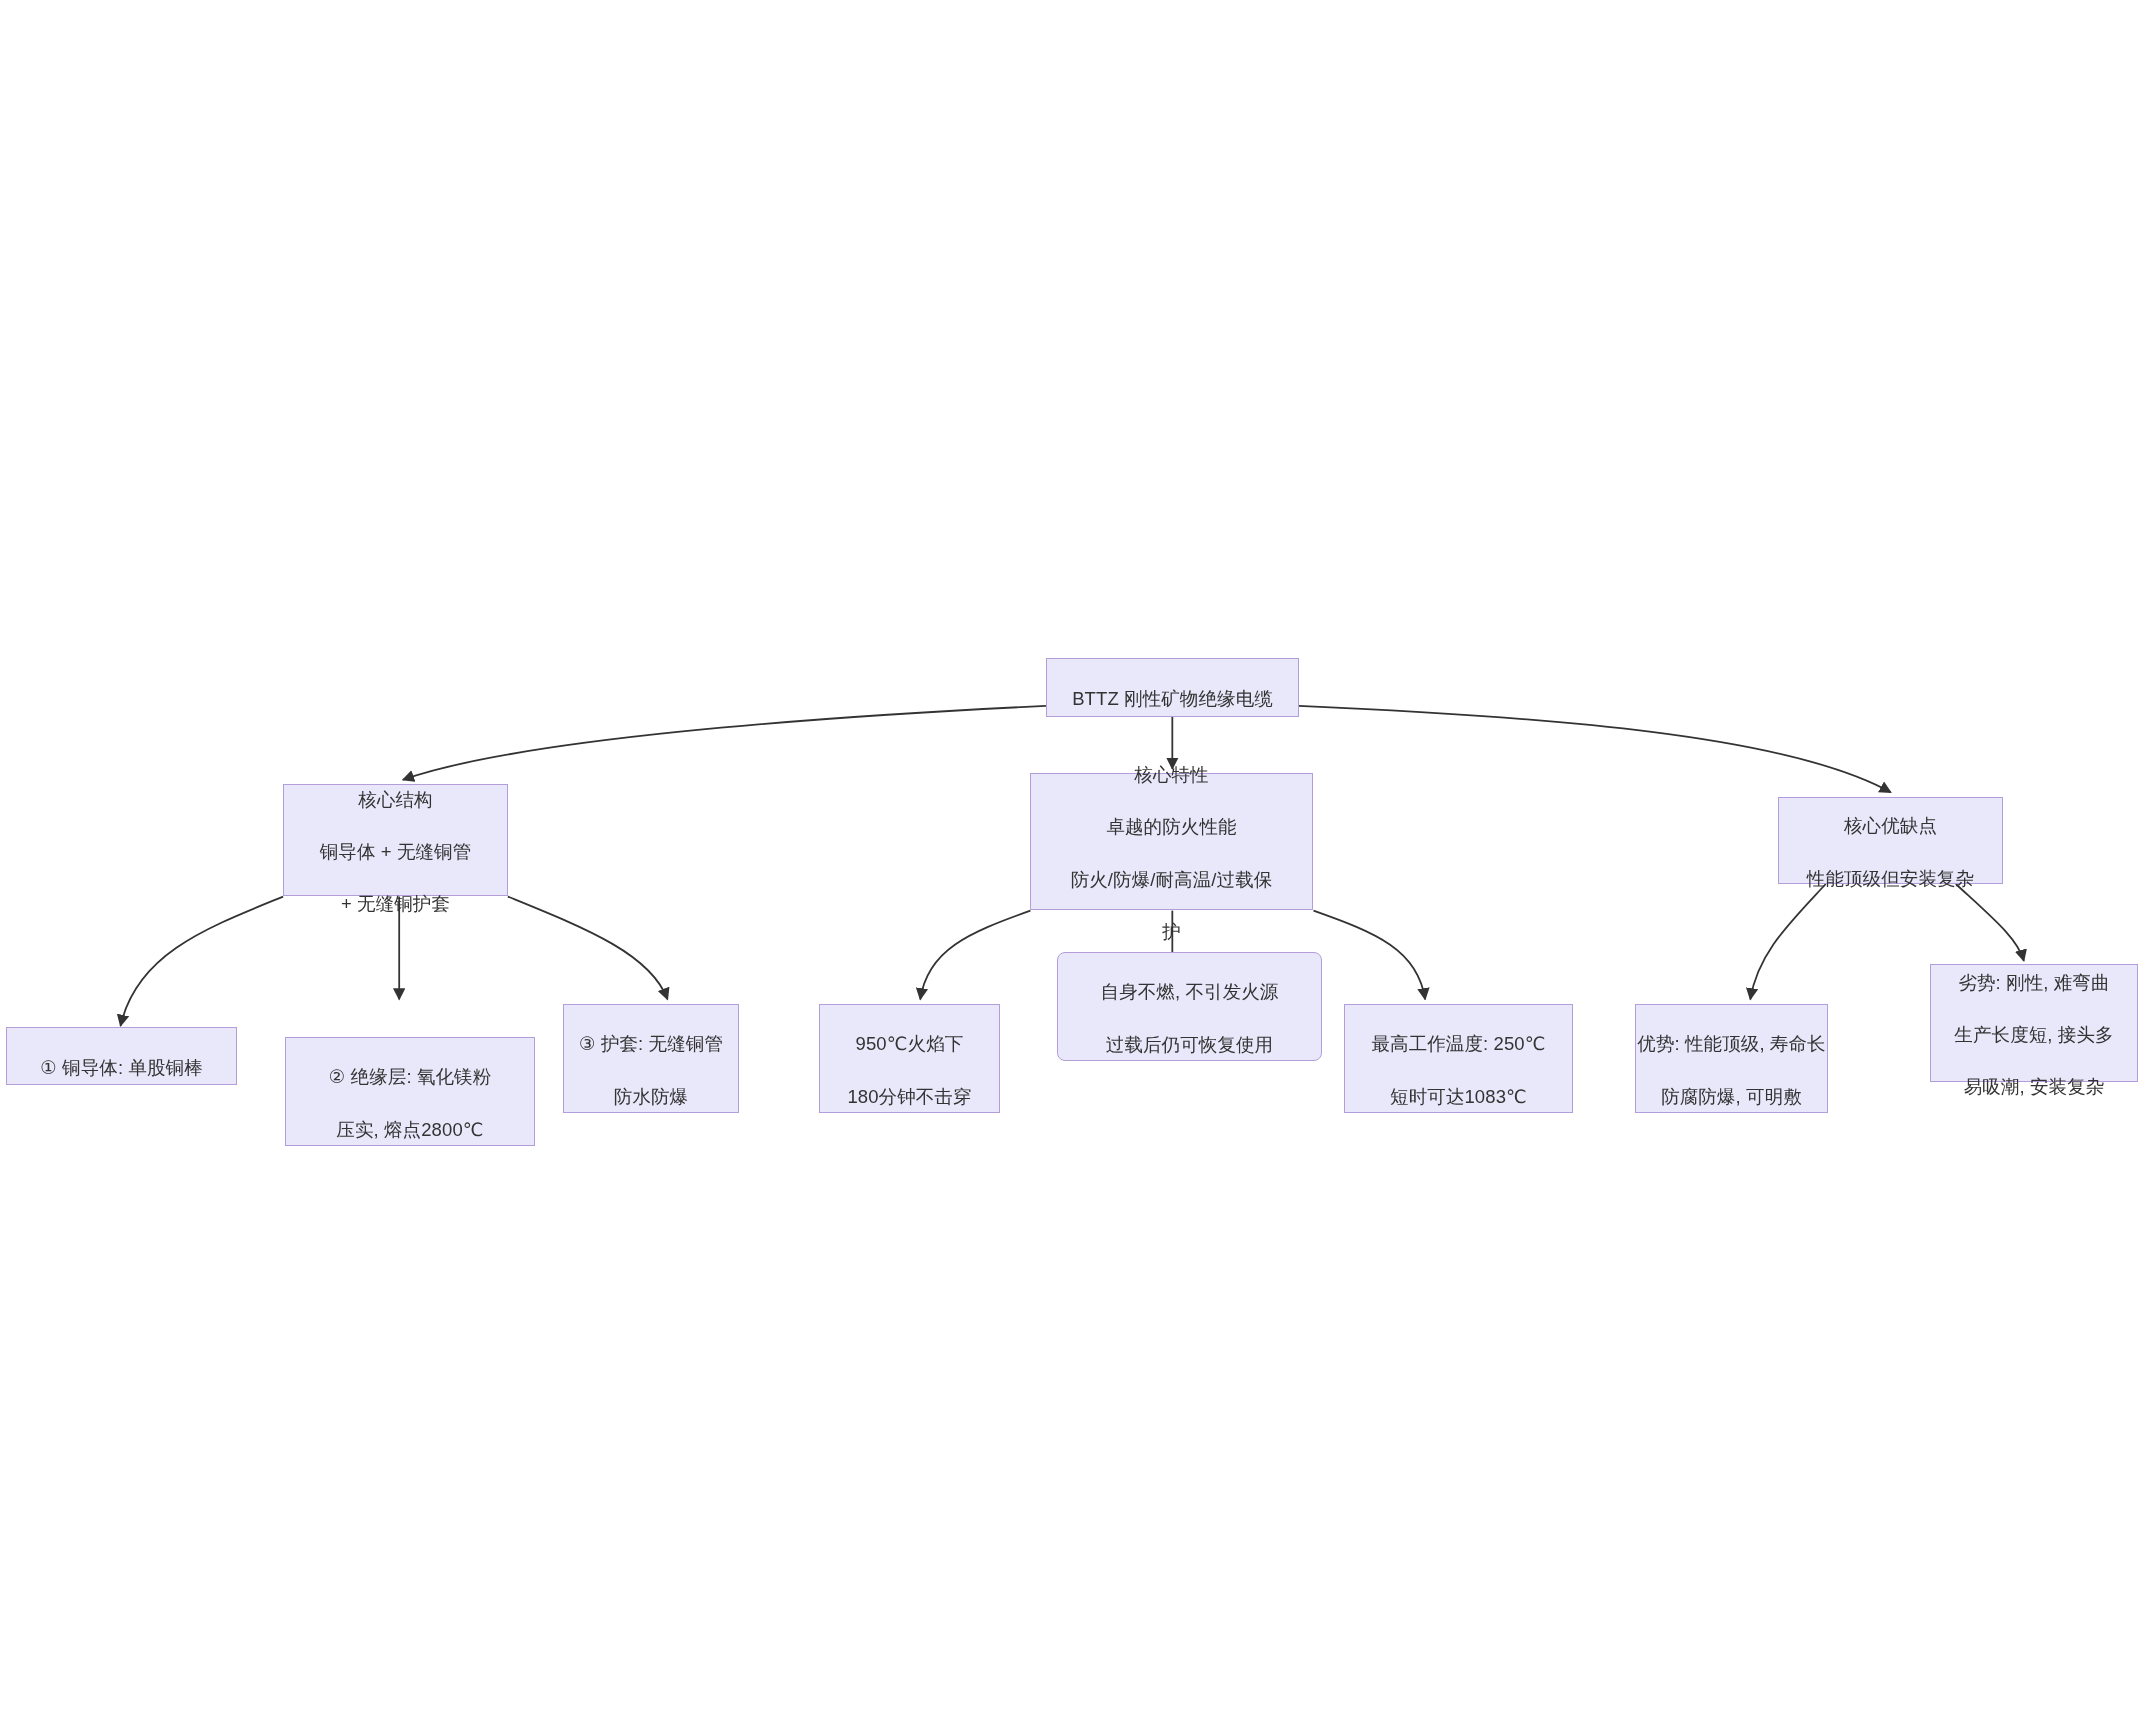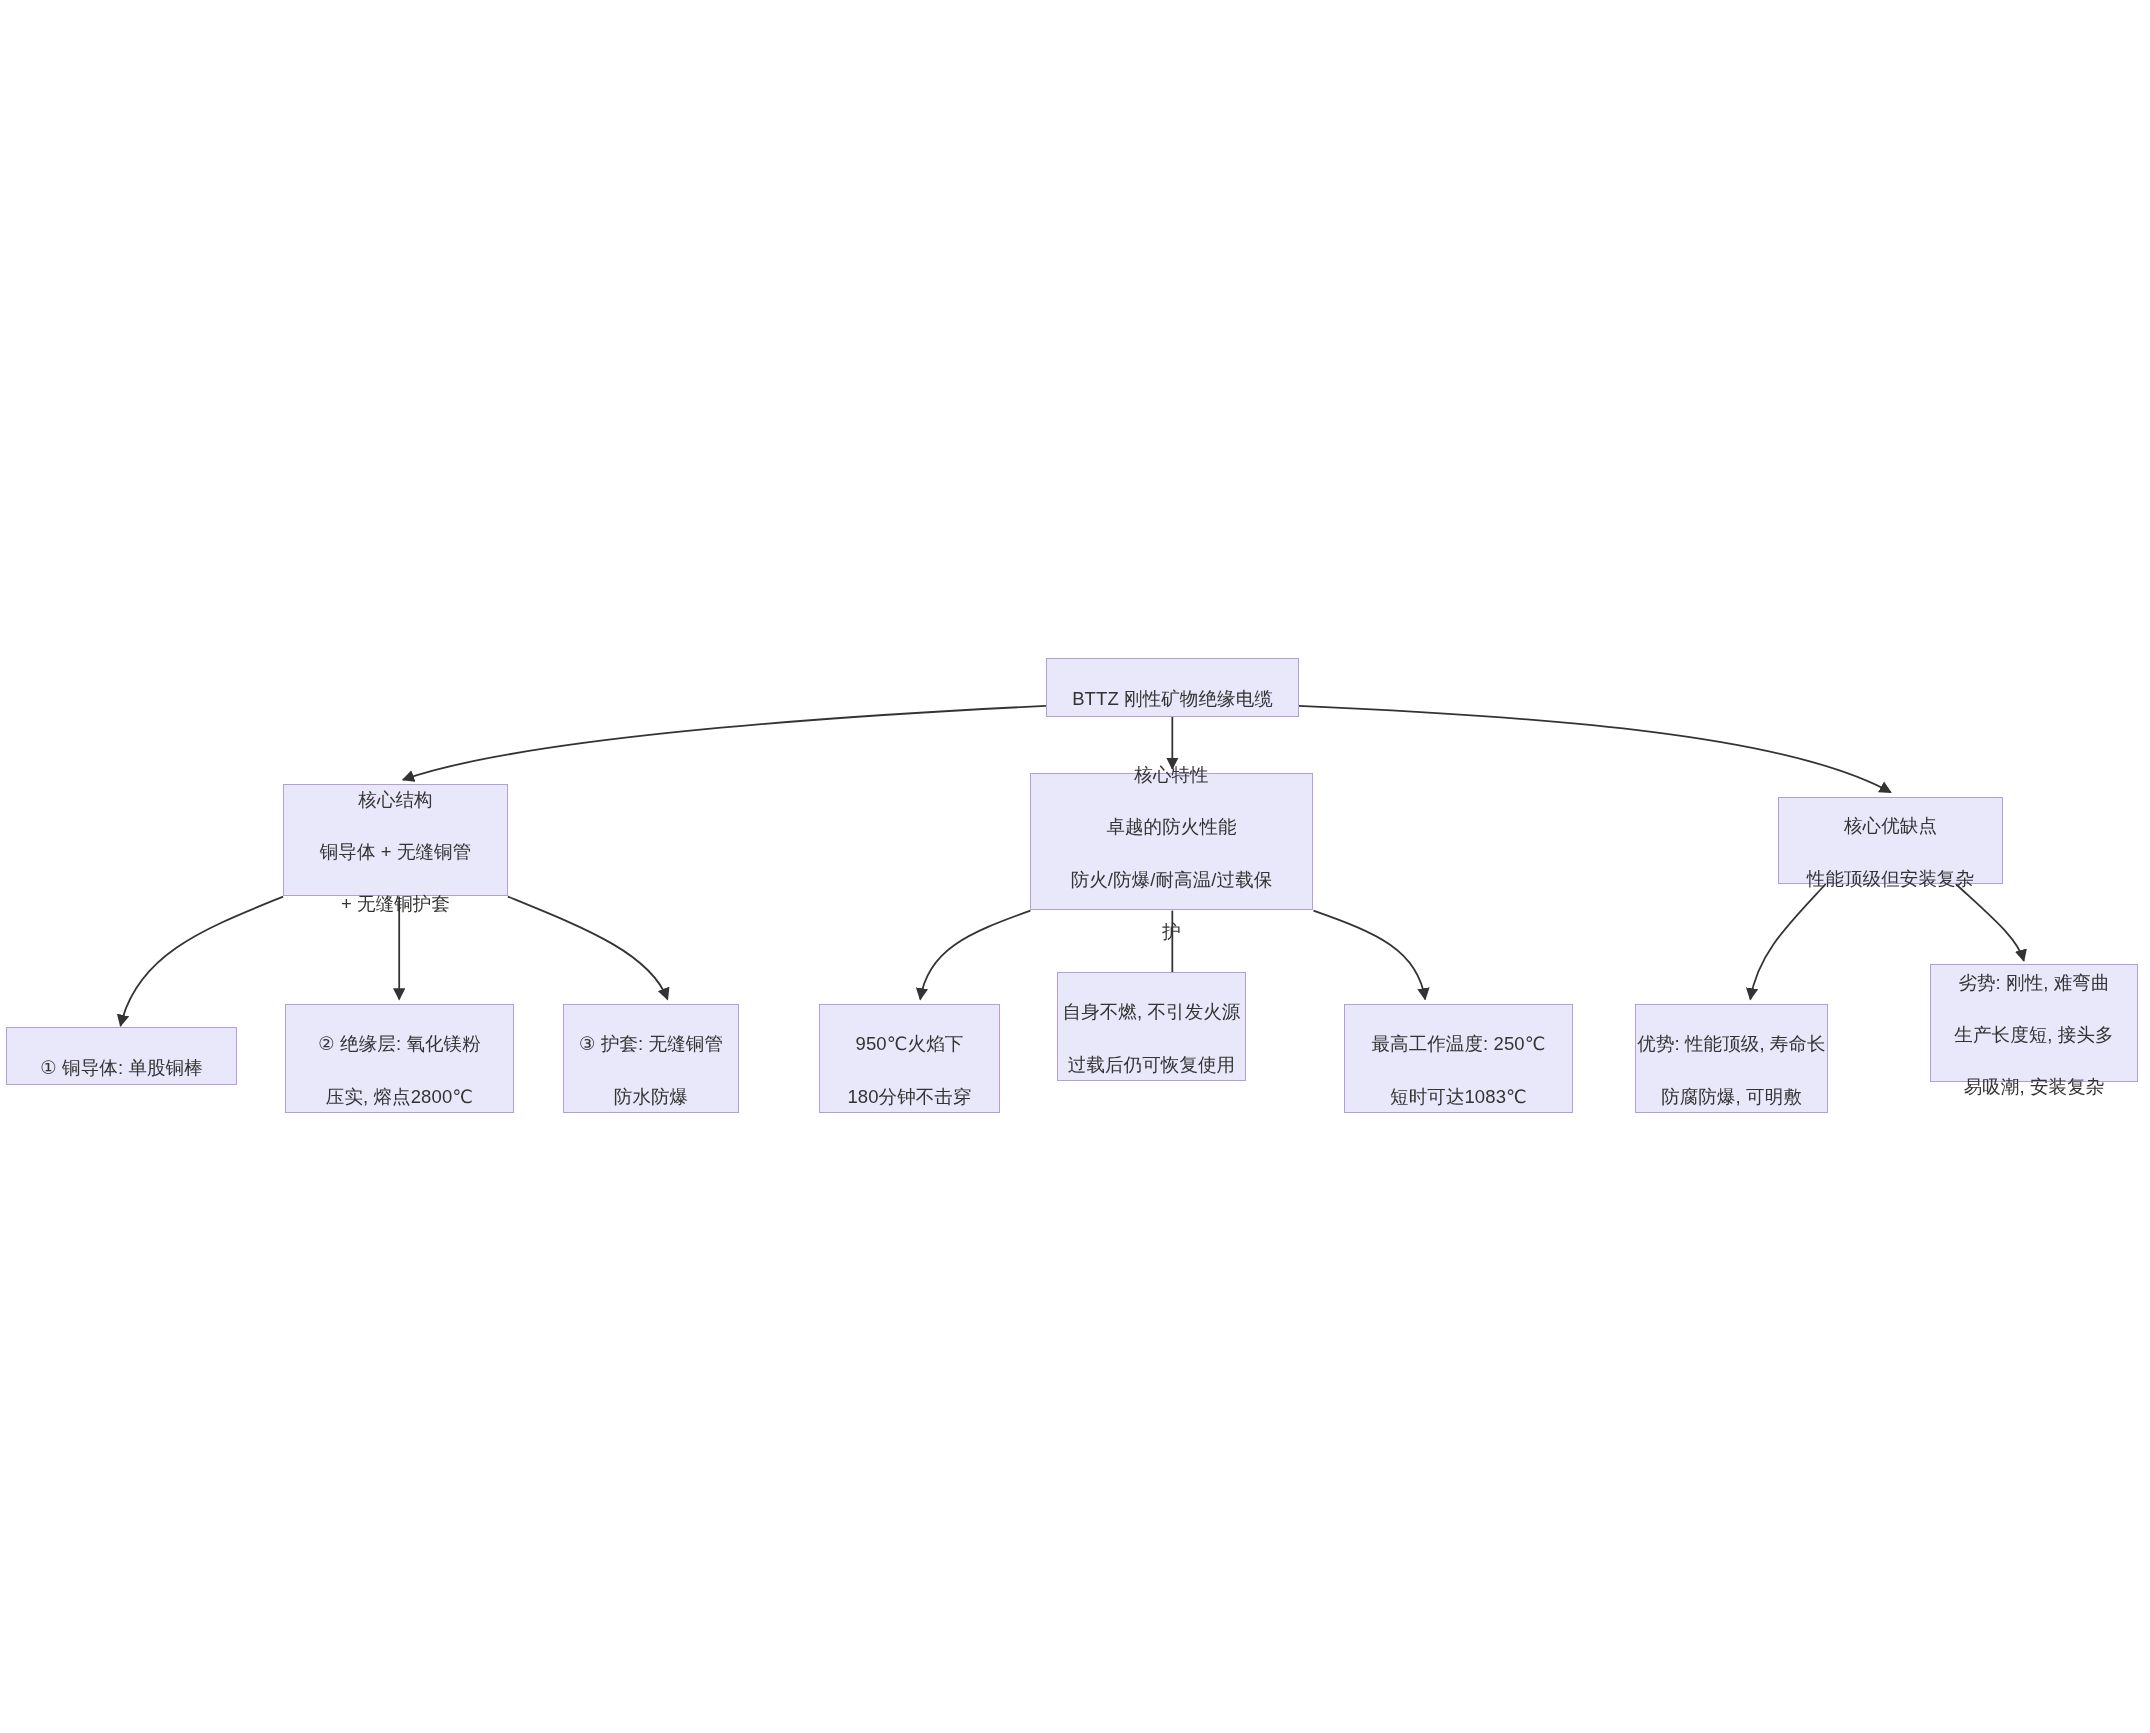--- a/index.html
+++ b/index.html
@@ -93,36 +93,36 @@
 
   <div class="node" style="left:1778px; top:797px; width:225px; height:87px;">
     <span class="ln">核心优缺点</span>
     <span class="ln">性能顶级但安装复杂</span>
   </div>
 
   <div class="node" style="left:6px; top:1027px; width:231px; height:58px;">
     <span class="ln">① 铜导体: 单股铜棒</span>
   </div>
 
-  <div class="node" style="left:285px; top:1004px; width:229px; height:109px;text-align:center;">
+  <div class="node" style="left:285px; top:1037px; width:250px; height:109px;text-align:center;">
     <span class="ln">② 绝缘层: 氧化镁粉</span>
     <span class="ln">压实, 熔点2800℃</span>
   </div>
 
   <div class="node" style="left:563px; top:1004px; width:176px; height:109px;">
     <span class="ln">③ 护套: 无缝铜管</span>
     <span class="ln">防水防爆</span>
   </div>
 
   <div class="node" style="left:819px; top:1004px; width:181px; height:109px;">
     <span class="ln">950℃火焰下</span>
     <span class="ln">180分钟不击穿</span>
   </div>
 
-  <div class="node" style="left:1057px; top:972px; width:189px; height:109px;">
+  <div class="node" style="left:1057px; top:952px; width:265px; height:109px;border-radius:8px;">
     <span class="ln">自身不燃, 不引发火源</span>
     <span class="ln">过载后仍可恢复使用</span>
   </div>
 
   <div class="node" style="left:1344px; top:1004px; width:229px; height:109px;">
     <span class="ln">最高工作温度: 250℃</span>
     <span class="ln">短时可达1083℃</span>
   </div>
 
   <div class="node" style="left:1635px; top:1004px; width:193px; height:109px;">

